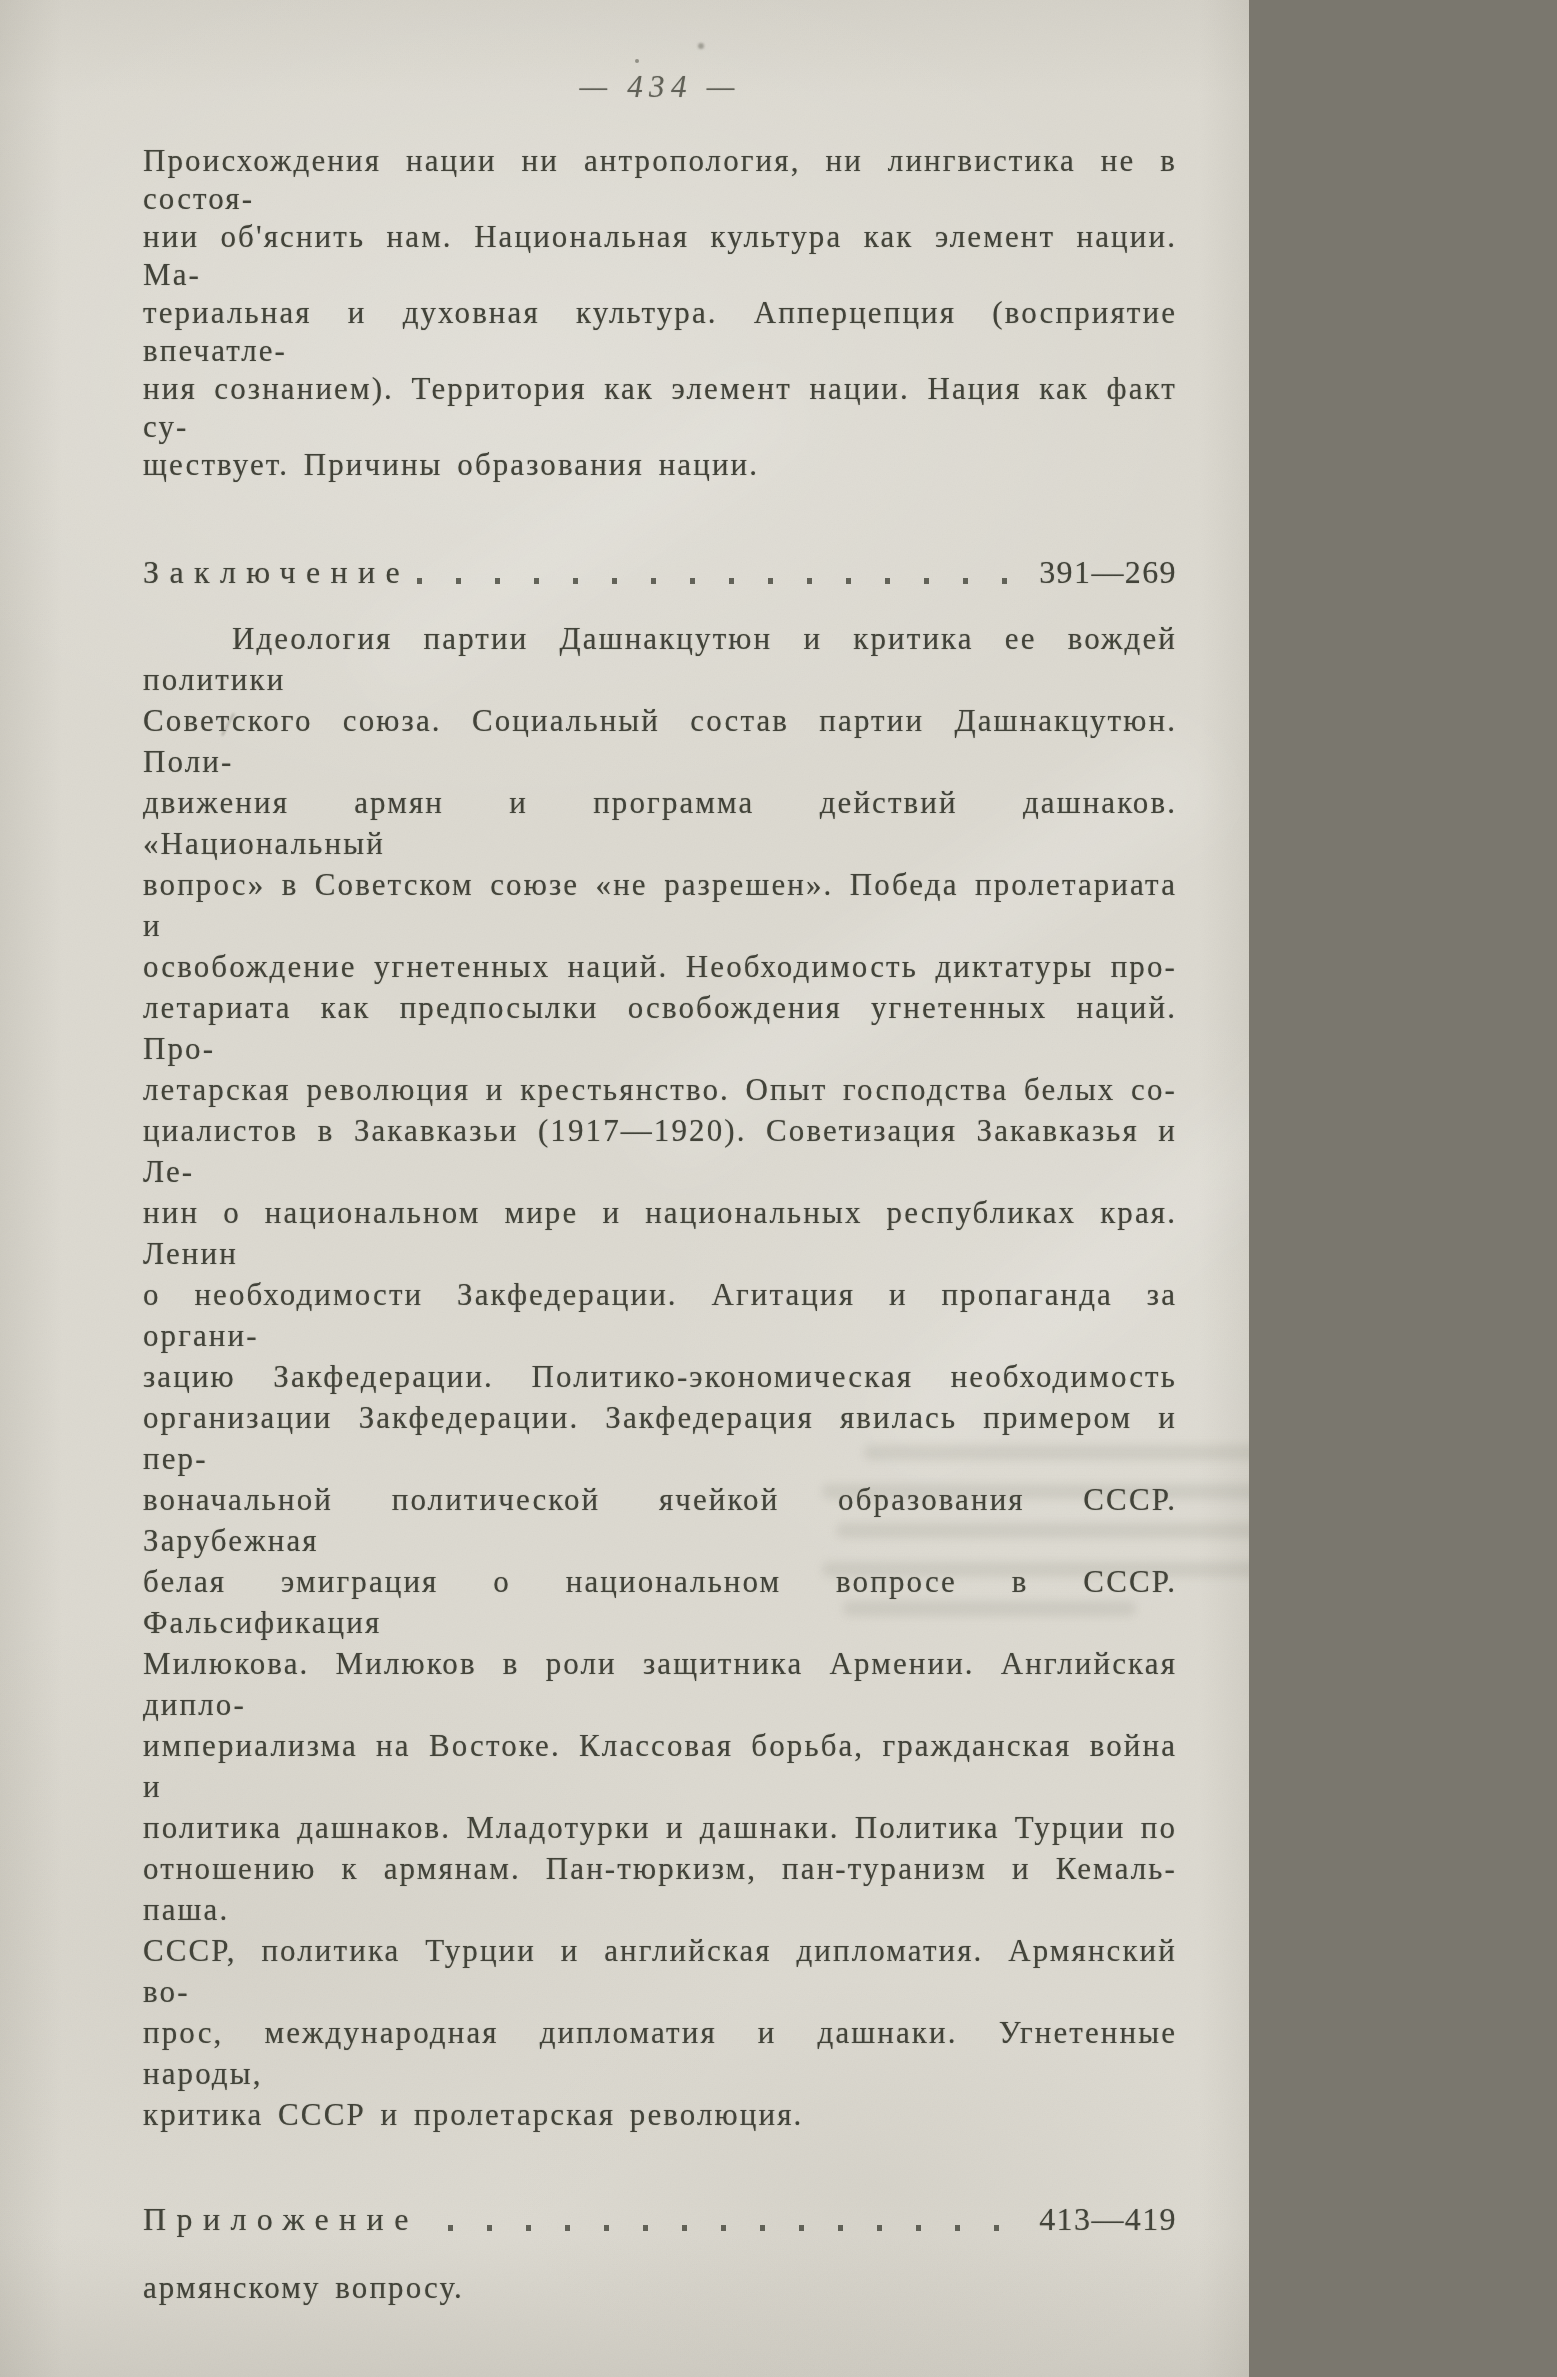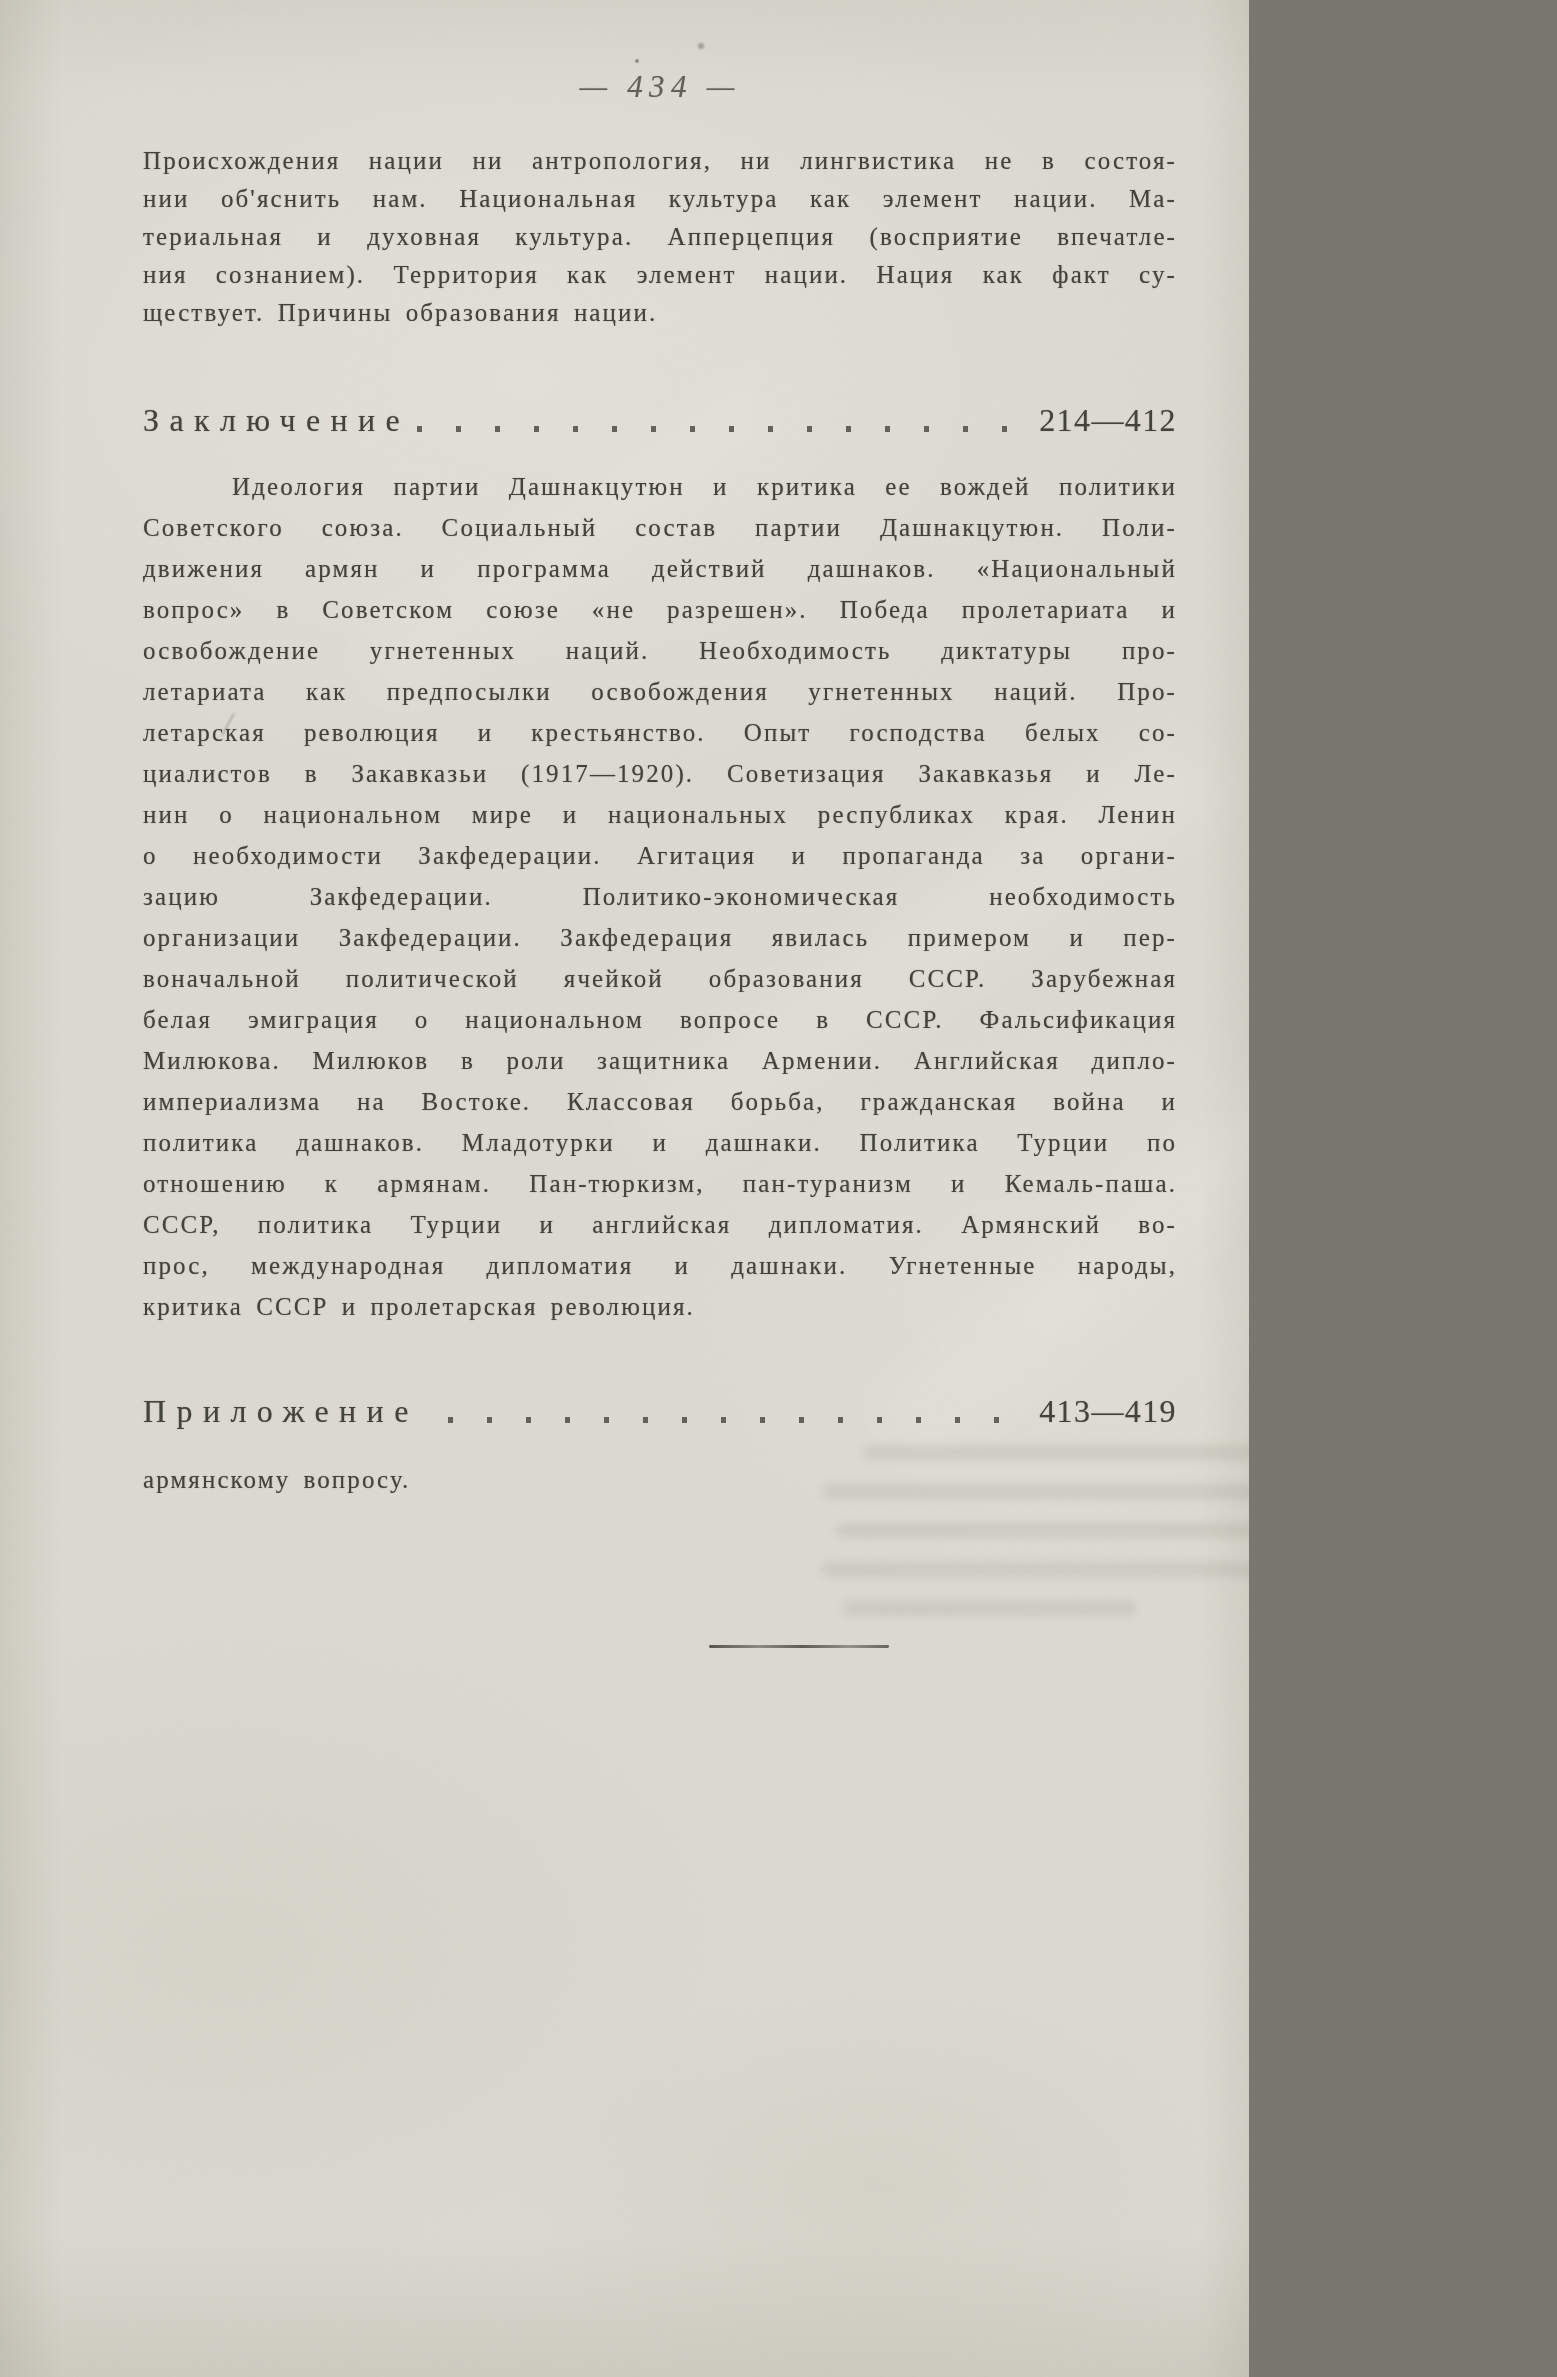--- a/index.html
+++ b/index.html
@@ -35,21 +35,21 @@
     font-style: italic;
     font-size: 31px;
     line-height: 39px;
     height: 39px;
     letter-spacing: 6.3px;
     opacity: .8;
     filter: blur(0.3px);
     margin-bottom: 36px;
   }
 
-  .para { font-size: 25px; letter-spacing: 2.1px; word-spacing: 4.9px; }
+  .para { font-size: 31px; letter-spacing: 2.1px; word-spacing: 4.9px; }
   .para-intro { line-height: 38px; }
   .para-main  { line-height: 41px; margin-top: 25px; }
   .para-app   { line-height: 39px; margin-top: 28px; }
 
   .tline { text-align: justify; text-align-last: justify; }
   .tline.last { text-align-last: left; }
   .tline.indent { text-indent: 89px; }
 
   .toc-row {
     display: flex;
@@ -135,21 +135,21 @@
       <div class="tline">Происхождения нации ни антропология, ни лингвистика не в состоя-</div>
       <div class="tline">нии об'яснить нам. Национальная культура как элемент нации. Ма-</div>
       <div class="tline">териальная и духовная культура. Апперцепция (восприятие впечатле-</div>
       <div class="tline">ния сознанием). Территория как элемент нации. Нация как факт су-</div>
       <div class="tline last">ществует. Причины образования нации.</div>
     </div>
 
   <div class="toc-row first">
     <span class="toc-label ink">Заключение</span>
     <span class="toc-leader"></span>
-    <span class="toc-pages ink">214—412</span>
+    <span class="toc-pages ink">391—269</span>
   </div>
 
   <div class="para para-main ink">
       <div class="tline indent">Идеология партии Дашнакцутюн и критика ее вождей политики</div>
       <div class="tline">Советского союза. Социальный состав партии Дашнакцутюн. Поли-</div>
       <div class="tline">движения армян и программа действий дашнаков. «Национальный</div>
       <div class="tline">вопрос» в Советском союзе «не разрешен». Победа пролетариата и</div>
       <div class="tline">освобождение угнетенных наций. Необходимость диктатуры про-</div>
       <div class="tline">летариата как предпосылки освобождения угнетенных наций. Про-</div>
       <div class="tline">летарская революция и крестьянство. Опыт господства белых со-</div>

